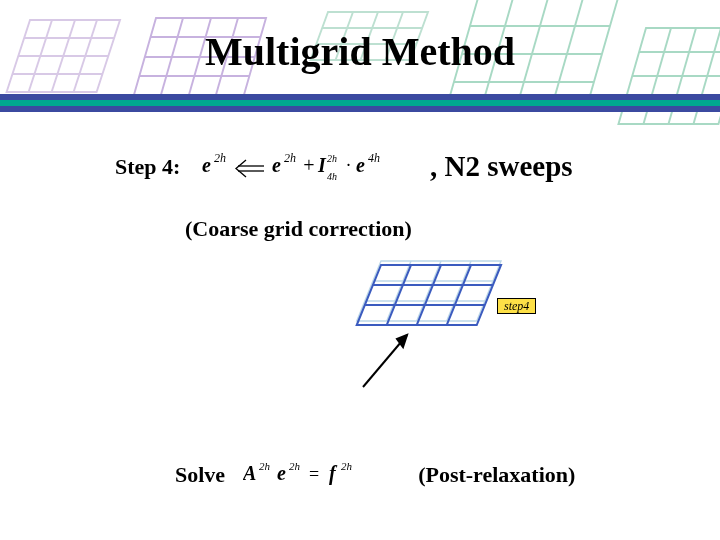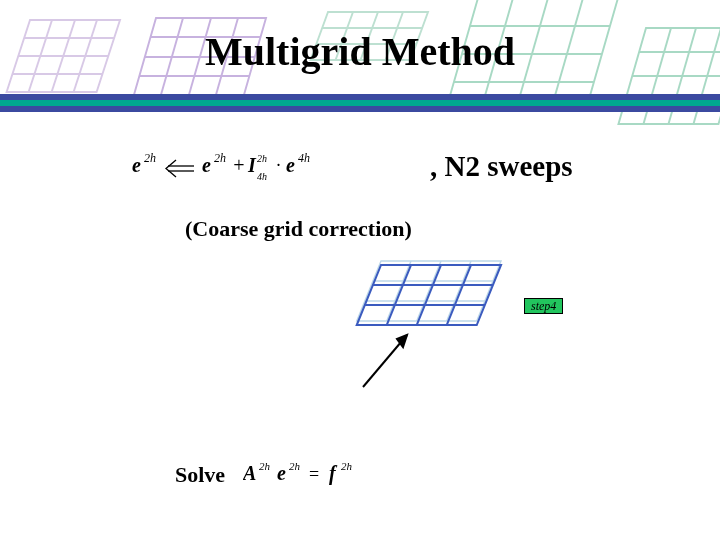--- a/index.html
+++ b/index.html
@@ -78,26 +78,26 @@
     position: absolute;
     top: 255px;
     left: 345px;
     width: 260px;
     height: 140px;
     z-index: 2;
   }
   .step-label-box {
     position: absolute;
     top: 298px;
-    left: 524px;
+    left: 497px;
     border: 1px solid #000;
     font-size: 12px;
     font-style: italic;
     padding: 1px 6px;
-    background: #22c55e;
+    background: #fde047;
     z-index: 3;
     line-height: 1;
   }
   .bottom-line {
     position: absolute;
     top: 460px;
     left: 175px;
     width: 480px;
     z-index: 2;
     font-size: 22px;
@@ -178,20 +178,21 @@
 
   <div class="bar">
     <div class="b1"></div>
     <div class="b2"></div>
     <div class="b3"></div>
   </div>
 
   <div class="title">Multigrid Method</div>
 
   <div class="step-line">
+    <span>Step 4:</span>
     <span class="formula">
       &nbsp;&nbsp;
       <svg width="220" height="34" viewBox="0 0 220 34" style="vertical-align:-10px">
         <g font-family="Times New Roman" font-style="italic">
           <text x="0" y="22" font-size="20" font-weight="bold">e</text>
           <text x="12" y="12" font-size="12">2h</text>
 
           <g stroke="#000" stroke-width="1.3" fill="none">
             <line x1="36" y1="16" x2="62" y2="16"></line>
             <line x1="36" y1="21" x2="62" y2="21"></line>
@@ -250,15 +251,16 @@
           <text x="0" y="20" font-size="20" font-weight="bold">A</text>
           <text x="16" y="10" font-size="11">2h</text>
           <text x="34" y="20" font-size="20" font-weight="bold">e</text>
           <text x="46" y="10" font-size="11">2h</text>
           <text x="66" y="20" font-size="18" font-style="normal">=</text>
           <text x="86" y="20" font-size="20" font-weight="bold">f</text>
           <text x="98" y="10" font-size="11">2h</text>
         </g>
       </svg>
     </span>
+    <span class="post">(Post-relaxation)</span>
   </div>
 
 </div>
 
 </body></html>

